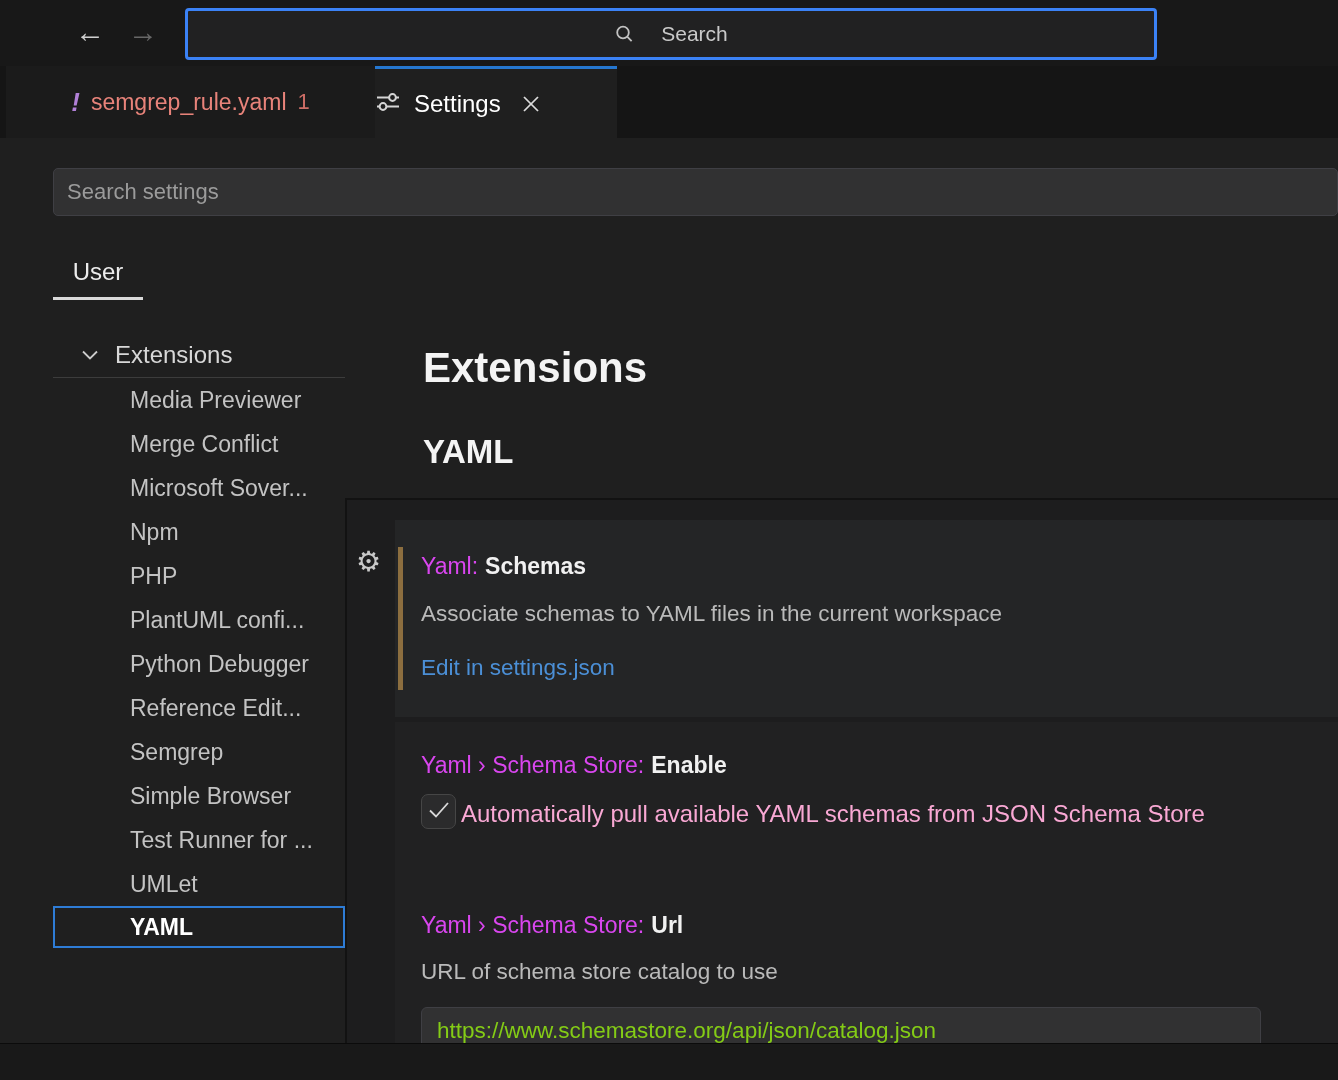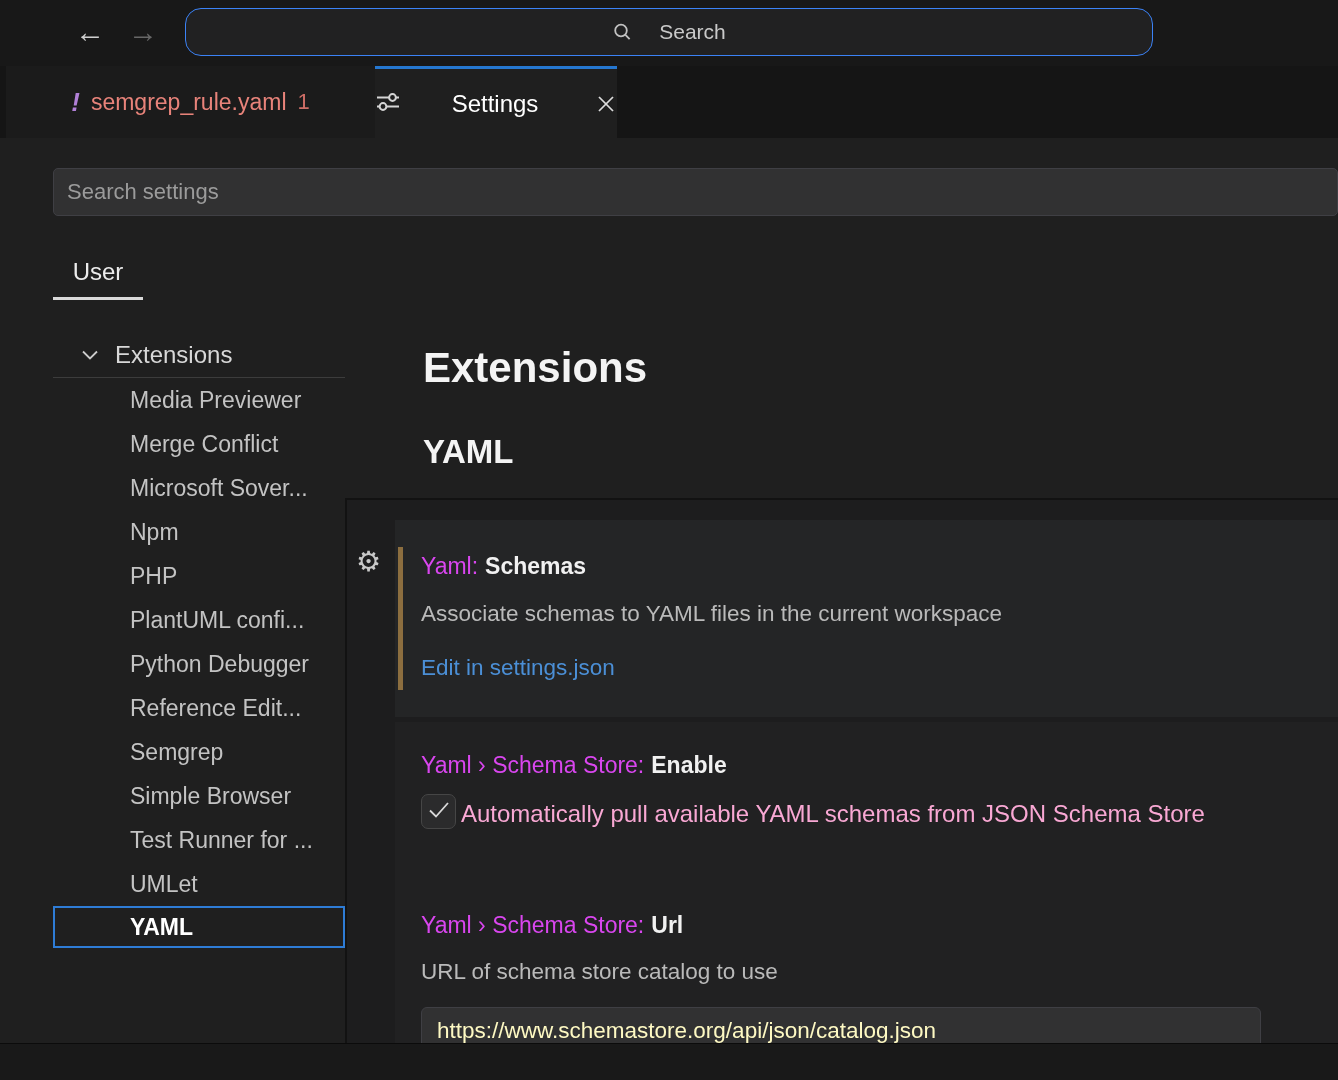--- a/index.html
+++ b/index.html
@@ -6,35 +6,35 @@
   #app{position:relative;width:1338px;height:1080px;background:#1f1f1f;overflow:hidden;
        font-family:"Liberation Sans",sans-serif;-webkit-font-smoothing:antialiased;}
 
   
   .titlebar{position:absolute;left:0;top:0;width:1338px;height:66px;background:#181818;}
   .nav-btn{position:absolute;top:12px;width:40px;height:40px;display:flex;align-items:center;
            justify-content:center;font-size:30px;line-height:40px;}
   .nav-back{left:70px;color:#cfcfcf;}
   .nav-fwd{left:123px;color:#676767;}
   .cmd-center{position:absolute;left:185px;top:8px;width:966px;height:46px;background:#212122;
-              border:1px solid #3b82f6;border-radius:16px;display:flex;align-items:center;
+              border:3px solid #3b82f6;border-radius:4px;display:flex;align-items:center;
               justify-content:center;gap:26px;color:#c9c9c9;font-size:21px;cursor:text;}
   .cmd-center svg{display:block;}
 
   
   .tabbar{position:absolute;left:0;top:66px;width:1338px;height:72px;background:#151515;}
   .tab-file{position:absolute;left:6px;top:0;width:369px;height:72px;background:#1b1b1b;
             border-right:1px solid #070707;display:flex;align-items:center;justify-content:center;
             gap:11px;cursor:pointer;}
   .problem-icon{color:#b180d7;font-size:26px;font-weight:700;font-style:italic;}
   .tab-file-label{color:#e8837a;font-size:23px;}
   .tab-file-badge{color:#cd6d66;font-size:22px;}
   .tab-settings{position:absolute;left:375px;top:0;width:242px;height:72px;background:#1f1f1f;
                 border-top:3px solid #2577d0;box-sizing:border-box;display:flex;align-items:center;
-                justify-content:space-between;gap:13px;cursor:pointer;}
+                justify-content:flex-start;gap:13px;cursor:pointer;}
   .tab-settings-label{color:#ffffff;font-size:24px;}
   .tab-close{margin-left:6px;display:flex;align-items:center;cursor:pointer;}
 
   
   .settings-search{position:absolute;left:53px;top:168px;width:1285px;height:48px;box-sizing:border-box;
                    background:#313132;border:1px solid #3f3f44;border-radius:5px;color:#dddddd;
                    font-size:22px;padding:0 13px;outline:none;font-family:"Liberation Sans",sans-serif;}
   .settings-search::placeholder{color:#9b9b9b;}
   .scope-tab{position:absolute;left:53px;top:246px;width:90px;height:52px;display:flex;
              align-items:center;justify-content:center;color:#ececec;font-size:24px;cursor:pointer;text-align:right;}
@@ -71,21 +71,21 @@
   .setting-link{position:absolute;left:421px;font-size:22.5px;color:#4b8fd6;cursor:pointer;
                 white-space:nowrap;}
 
   .checkbox{position:absolute;left:421px;top:794px;width:35px;height:35px;box-sizing:border-box;
             background:#2b2b2c;border:1.5px solid #464646;border-radius:7px;display:flex;
             align-items:center;justify-content:center;cursor:pointer;}
   .checkbox-label{position:absolute;left:461px;top:800px;font-size:24px;color:#f9a8d4;
                   white-space:nowrap;}
 
   .url-input{position:absolute;left:421px;top:1007px;width:840px;height:48px;box-sizing:border-box;
-             background:#313132;border:1px solid #3f3f44;border-radius:6px;color:#fef9c3;
+             background:#313132;border:1px solid #3f3f44;border-radius:6px;color:#84cc16;
              font-size:22.5px;padding:0 15px;outline:none;font-family:"Liberation Sans",sans-serif;}
 
   .bottom-strip{position:absolute;left:0;top:1043px;width:1338px;height:37px;background:#191919;
                 border-top:1px solid #0b0b0b;z-index:6;}
 </style>
 </head>
 <body>
 
 <div id="app">
 

